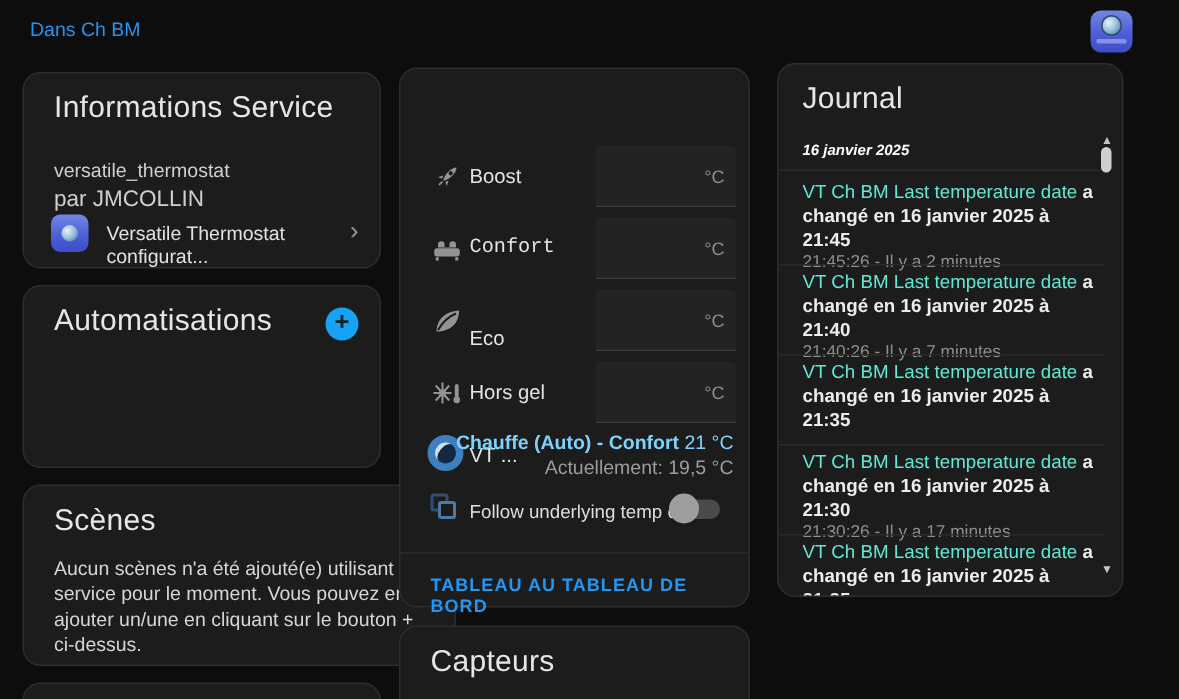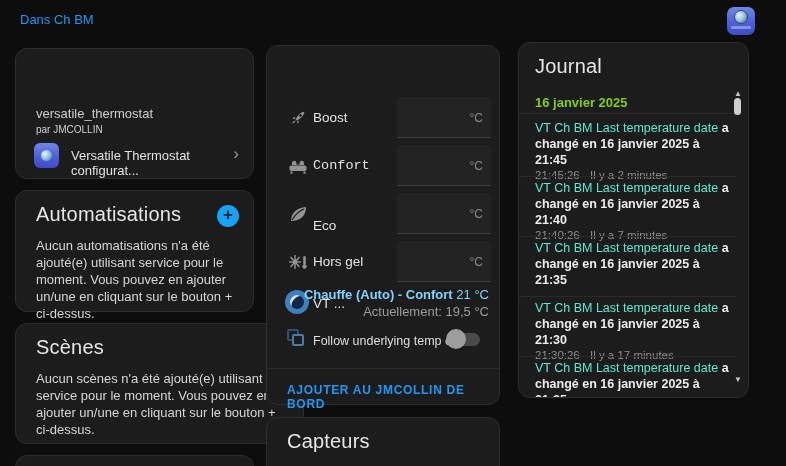--- a/index.html
+++ b/index.html
@@ -27,21 +27,21 @@
   }
   .app-logo .globe {
     width:14px; height:14px; border-radius:50%;
     background:radial-gradient(circle at 35% 35%, #e8f2fa 0%, #9cc4e0 45%, #3c6d96 100%);
     border:1px solid #2c4a66;
   }
   .app-logo .tinytext { width:20px; height:3px; margin-top:2px; border-radius:1px; background:rgba(255,255,255,.35); }
 
   
   .svc-line1 { position:absolute; left:20px; top:57px; font-size:13px; color:#cfcfcf; }
-  .svc-line2 { position:absolute; left:20px; top:75px; font-size:10px; color:#cfcfcf; }
+  .svc-line2 { position:absolute; left:20px; top:75px; font-size:15px; color:#cfcfcf; }
   .svc-row { position:absolute; left:16px; right:10px; top:94px; height:28px; cursor:pointer; }
   .svc-row .mini-logo {
     position:absolute; left:2px; top:0; width:25px; height:25px; border-radius:6px;
     background:linear-gradient(180deg,#7186e6 0%,#4c5cd5 60%,#3e4cc9 100%);
     display:flex; align-items:center; justify-content:center;
   }
   .svc-row .mini-logo .globe { width:11px; height:11px; border-radius:50%;
     background:radial-gradient(circle at 35% 35%, #e8f2fa 0%, #9cc4e0 45%, #3c6d96 100%); }
   .svc-row .lbl { position:absolute; left:39px; top:5px; font-size:13px; color:#e2e2e2; }
   .svc-row .chev { position:absolute; right:4px; top:1px; font-size:17px; color:#9a9a9a; }
@@ -80,56 +80,56 @@
   .copy-icon { position:absolute; left:20px; top:283px; width:20px; height:20px; }
   .copy-icon .back { position:absolute; left:0; top:0; width:12px; height:12px; border:2px solid #31506e; border-radius:2px; }
   .copy-icon .front { position:absolute; left:5px; top:5px; width:12px; height:12px; border:2px solid #4a7aa5; border-radius:2px; background:#1c1c1c; }
   .toggle-label { position:absolute; left:46px; top:288px; font-size:12.5px; color:#dedede; }
   .toggle { position:absolute; right:19px; top:287px; width:32px; height:13px; border-radius:7px; background:#4a4a4a; cursor:pointer; }
   .toggle .knob { position:absolute; left:-2px; top:-4px; width:20px; height:20px; border-radius:50%; background:#9e9e9e; }
   .ctl-divider { position:absolute; left:0; right:0; top:322px; height:1px; background:#2b2b2b; }
   .add-dashboard { position:absolute; left:20px; top:337px; font-size:12px; font-weight:bold; letter-spacing:.7px; color:#2196f3; cursor:pointer; }
 
   
-  .jr-date { position:absolute; left:16px; top:52px; font-size:13px; font-weight:bold; color:#84cc16; }
+  .jr-date { position:absolute; left:16px; top:52px; font-size:10px; font-weight:bold; color:#ffffff;font-style:italic; }
   .jr-divider { position:absolute; left:0; right:12px; height:1px; background:#2a2a2a; }
   .jr-entry { position:absolute; left:16px; width:200px; }
   .jr-text { font-size:12.5px; line-height:16px; }
   .jr-text .ent { color:#5eead4; cursor:pointer; }
   .jr-text .b { color:#ececec; font-weight:bold; }
   .jr-time { margin-top:1px; font-size:11.5px; color:#8f8f8f; }
   .jr-scroll { position:absolute; right:4px; top:44px; bottom:10px; width:12px; }
   .jr-scroll .arrow { position:absolute; left:1px; width:10px; text-align:center; font-size:8px; color:#c6c6c6; cursor:pointer; }
   .jr-scroll .thumb { position:absolute; left:2px; top:11px; width:7px; height:17px; border-radius:4px; background:#cfcfcf; cursor:grab; }
 </style>
 </head>
 <body>
 
 <div class="breadcrumb">Dans Ch BM</div>
 <div class="app-logo">
   <div class="globe"></div>
   <div class="tinytext"></div>
 </div>
 
 <div class="card" style="left:15px; top:48px; width:239px; height:131px;">
+  <div class="card-title">Informations Service</div>
   <div class="svc-line1">versatile_thermostat</div>
   <div class="svc-line2">par JMCOLLIN</div>
   <div class="svc-row">
     <div class="mini-logo">
         <div class="globe"></div>
       </div>
     <div class="lbl">Versatile Thermostat configurat...</div>
     <div class="chev">›</div>
   </div>
 </div>
 
 <div class="card" style="left:15px; top:190px; width:239px; height:122px;">
   <div class="card-title">Automatisations</div>
   <div class="fab">+</div>
-  <div class="empty-body">Aucun automatisations n'a été ajouté(e) utilisant service pour le moment. Vous pouvez en ajouter un/une en cliquant sur le bouton + ci-dessus.</div>
 </div>
 
 <div class="card" style="left:15px; top:323px; width:289px; height:121px;">
   <div class="card-title">Scènes</div>
   <div class="fab">+</div>
   <div class="empty-body">Aucun scènes n'a été ajouté(e) utilisant service pour le moment. Vous pouvez en ajouter un/une en cliquant sur le bouton + ci-dessus.</div>
 </div>
 
 <div class="card" style="left:15px; top:455px; width:239px; height:40px;"></div>
 
@@ -202,21 +202,21 @@
   <div class="copy-icon">
     <div class="back"></div>
       <div class="front"></div>
   </div>
   <div class="toggle-label">Follow underlying temp ch...</div>
   <div class="toggle">
       <div class="knob"></div>
     </div>
 
   <div class="ctl-divider"></div>
-  <div class="add-dashboard">AJOUTER AU JMCOLLIN DE BORD</div>
+  <div class="add-dashboard">TABLEAU AU TABLEAU DE BORD</div>
 </div>
 
 <div class="card" style="left:266px; top:417px; width:234px; height:70px;">
   <div class="card-title">Capteurs</div>
 </div>
 
 <div class="card" style="left:518px; top:42px; width:231px; height:356px; overflow:hidden;">
   <div class="card-title" style="left:16px;">Journal</div>
   <div class="jr-date">16 janvier 2025</div>
   <div class="jr-divider" style="top:70px;"></div>

